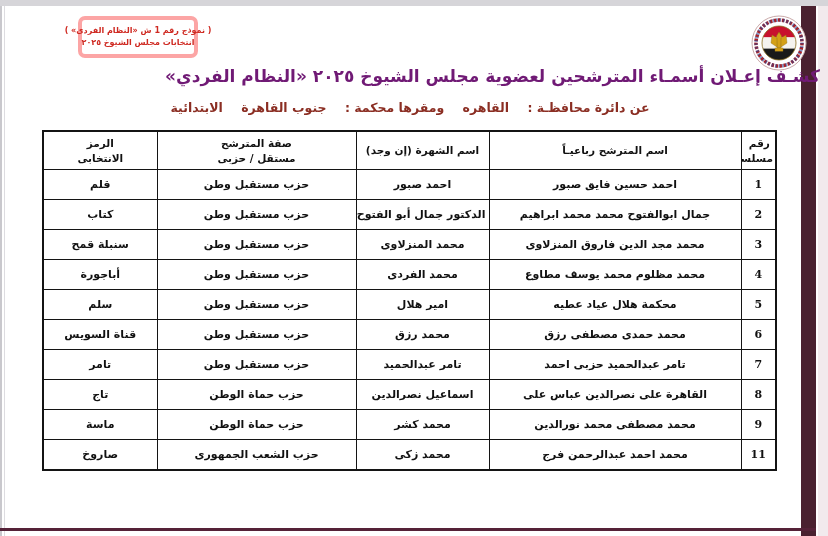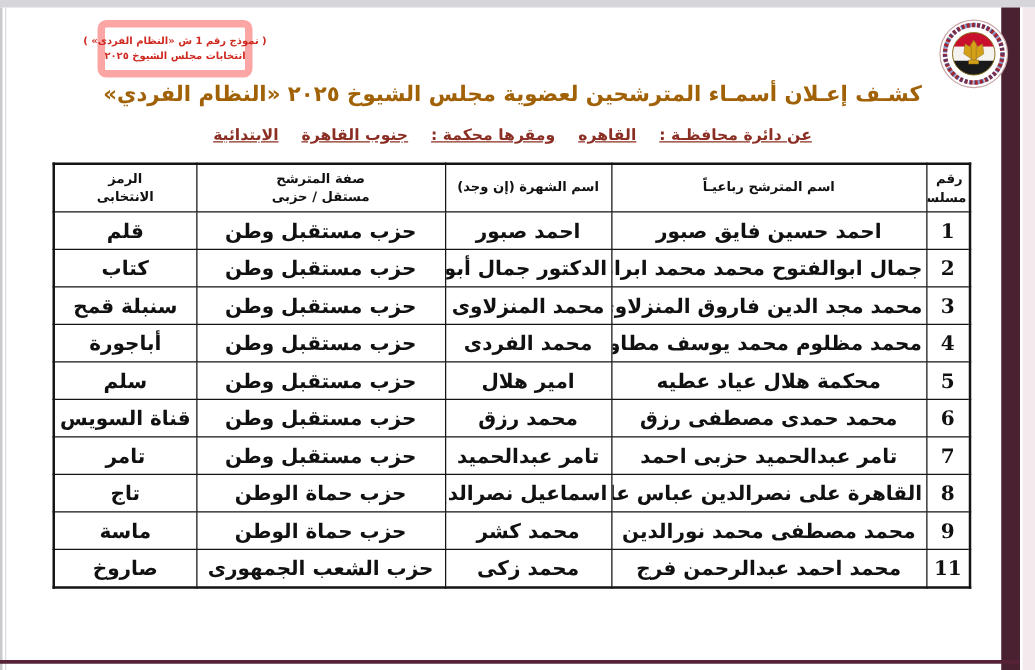--- a/index.html
+++ b/index.html
@@ -12,53 +12,53 @@
   .frame-top{position:absolute;left:0;top:0;width:828px;height:6px;background:#d6d5d9;}
   .frame-left-a{position:absolute;left:0;top:6px;width:2px;height:530px;background:#c9c8cd;}
   .frame-left-b{position:absolute;left:4px;top:6px;width:1px;height:530px;background:#dddce0;}
   .frame-right-band{position:absolute;left:801px;top:6px;width:15px;height:530px;background:#4a2130;}
   .frame-right-strip{position:absolute;left:816px;top:6px;width:12px;height:530px;background:#f2eaed;border-left:2px solid #ffffff;}
   .frame-bottom{position:absolute;left:0;top:528px;width:816px;height:3px;background:#552238;}
 
   
   .form-box{
     position:absolute;left:78px;top:16px;width:112px;height:34px;
-    border:6px solid #fca5a5;border-radius:7px;
+    border:4px solid #fca5a5;border-radius:7px;
     display:flex;flex-direction:column;justify-content:center;align-items:center;
     direction:rtl;
   }
   .form-box .l1,.form-box .l2{
     color:#cf2a22;font-size:8px;font-weight:bold;line-height:1.55;white-space:nowrap;
   }
   .logo{position:absolute;left:750px;top:14px;width:58px;height:58px;}
 
   .doc-title{
-    position:absolute;left:0;top:66px;width:820px;text-align:center;
-    color:#a16207;font-size:17px;font-weight:bold;direction:rtl;letter-spacing:0;
+    position:absolute;left:0;top:66px;width:820px;
+    color:#701a75;font-size:17px;font-weight:bold;direction:rtl;letter-spacing:0;
   }
   .doc-subtitle{
     position:absolute;left:0;top:100px;width:820px;text-align:center;
     color:#8b2e23;font-size:12.5px;font-weight:bold;direction:rtl;
   }
-  .doc-subtitle span{margin:0 7px;text-decoration:underline;}
+  .doc-subtitle span{margin:0 7px;}
 
   
   table.cand{
     position:absolute;left:42px;top:130px;width:733px;
     border-collapse:collapse;direction:rtl;table-layout:fixed;
   }
   table.cand th,table.cand td{
     border:1px solid #141414;
     text-align:center;vertical-align:middle;
     color:#111;font-weight:bold;
     padding:2px 3px;overflow:hidden;white-space:nowrap;
   }
   table.cand{border:2px solid #141414;}
   table.cand th{height:33px;font-size:10.5px;line-height:1.35;}
-  table.cand td{height:25px;font-size:16px;}
+  table.cand td{height:25px;font-size:11px;}
   td.serial{font-size:12px;font-family:"DejaVu Serif",serif;}
   col.c-serial{width:35px;}
   col.c-name{width:252px;}
   col.c-fame{width:133px;}
   col.c-status{width:199px;}
   col.c-symbol{width:114px;}
 </style>
 </head>
 <body>
 

